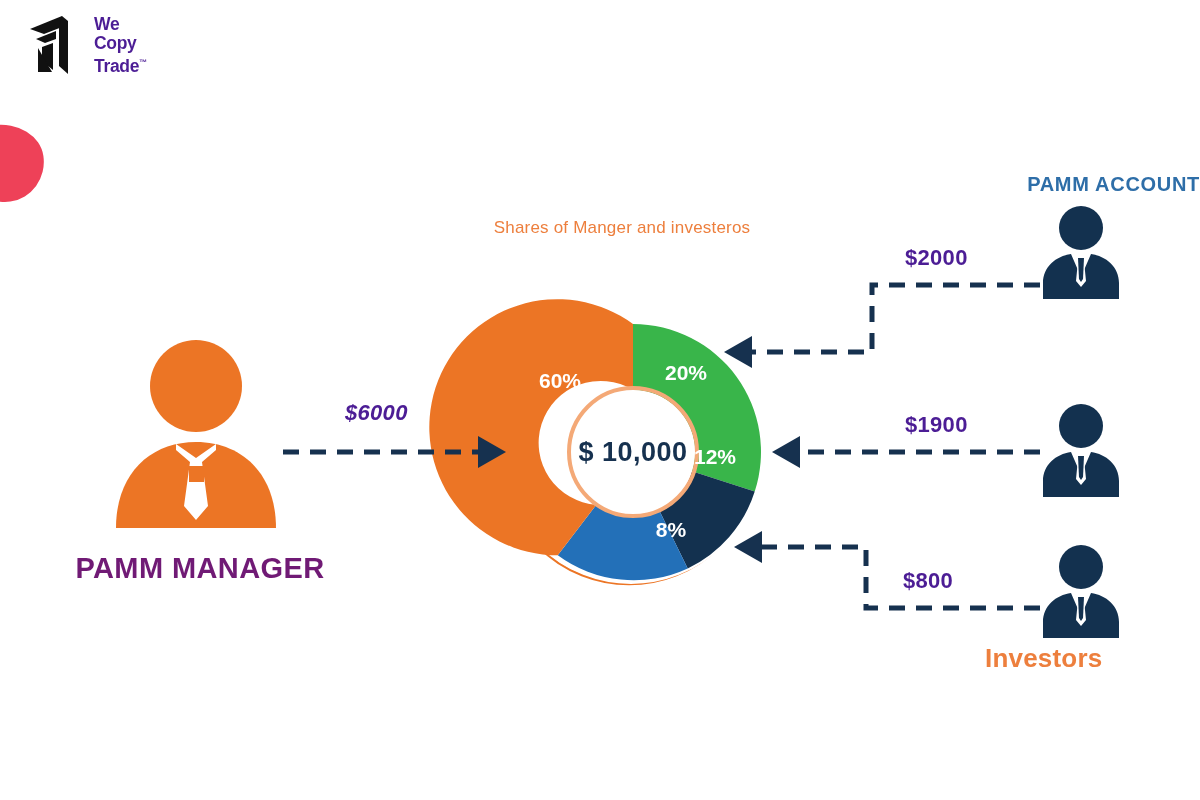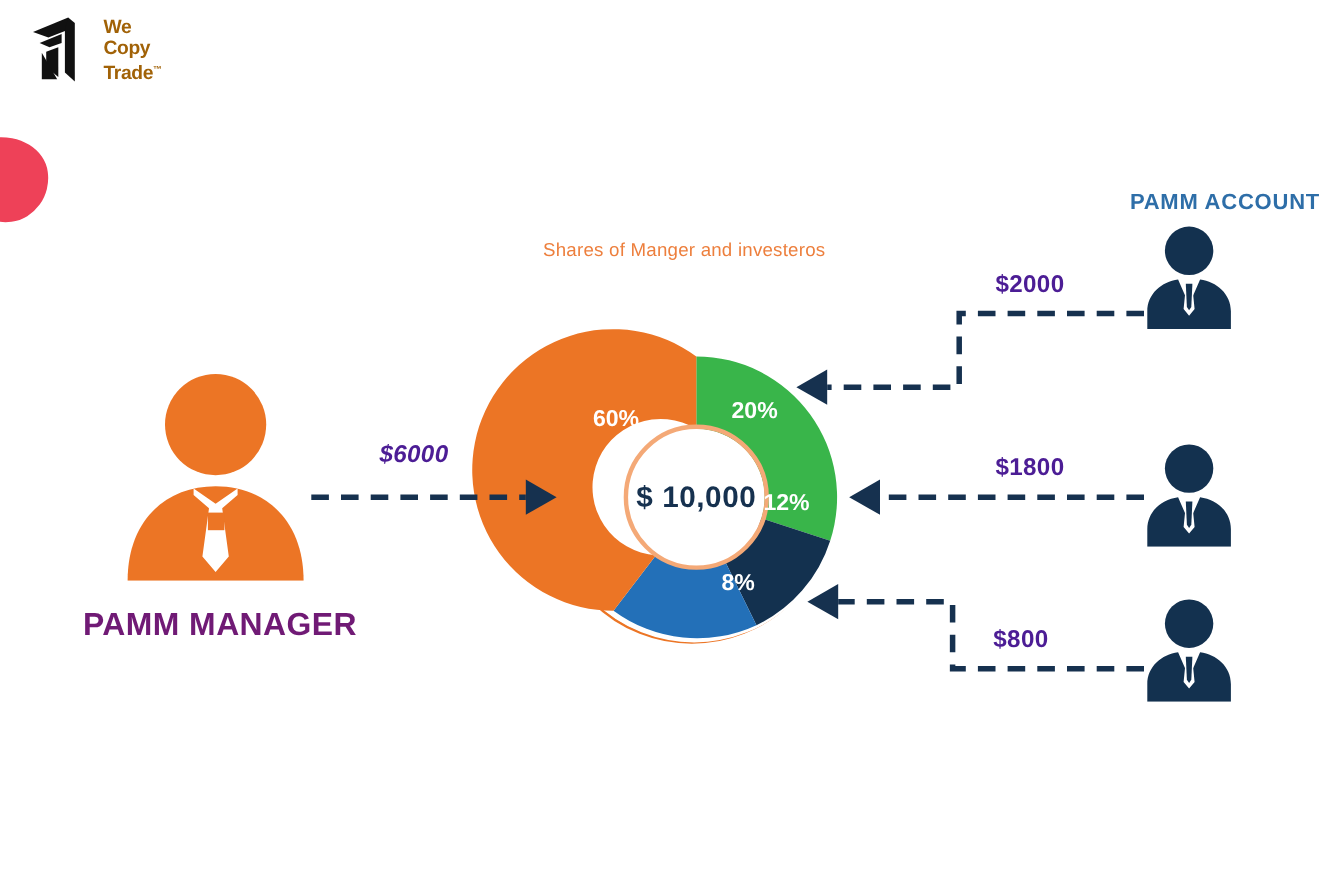--- a/index.html
+++ b/index.html
@@ -26,21 +26,21 @@
   }
 
   
   #logo {
     position: absolute;
     left: 28px; top: 14px;
     display: flex; align-items: center; gap: 10px;
   }
   #logo .mark { width: 56px; height: 62px; display: block; }
   #logo .wordmark {
-    color: #a16207;
+    color: #4c1d95;
     font-weight: bold;
     font-size: 17.5px;
     line-height: 19px;
     letter-spacing: -0.3px;
     position: relative;
     white-space: pre;
   }
   #logo .tm {
     font-size: 8px;
     vertical-align: super;
@@ -218,20 +218,21 @@
   </svg>
 
   <svg id="investor-icon-3" class="person investor-icon" viewBox="0 0 82 94">
     <circle cx="41" cy="23" r="22" fill="#13314F"></circle>
     <path d="M3 94 L3 78 C3 62 16 51 31 49 L41 72 L51 49 C66 51 79 62 79 78 L79 94 Z" fill="#13314F"></path>
     <path d="M35 48 L41 54 L47 48 L44 56 L46 76 L41 82 L36 76 L38 56 Z" fill="#FFFFFF"></path>
     <path d="M38 53 L44 53 L43 74 L41 77 L39 74 Z" fill="#13314F"></path>
   </svg>
 
   <div id="manager-label">PAMM MANAGER</div>
+  <div id="investors-label">Investors</div>
 
   <svg id="flows" viewBox="0 0 1200 800">
 
     <g>
       <path class="flow-path" d="M 283 452 L 478 452"></path>
       <polygon class="flow-head" points="478,436 506,452 478,468"></polygon>
     </g>
 
     <g>
       <path class="flow-path" d="M 1040 285 L 872 285 L 872 352 L 752 352"></path>
@@ -244,16 +245,16 @@
     </g>
 
     <g>
       <path class="flow-path" d="M 1040 608 L 866 608 L 866 547 L 762 547"></path>
       <polygon class="flow-head" points="762,531 734,547 762,563"></polygon>
     </g>
   </svg>
 
   <div class="flow-amount" id="amount-manager">$6000</div>
   <div class="flow-amount" id="amount-inv-1">$2000</div>
-  <div class="flow-amount" id="amount-inv-2">$1800</div>
+  <div class="flow-amount" id="amount-inv-2">$1900</div>
   <div class="flow-amount" id="amount-inv-3">$800</div>
 
 </div>
 
 </body></html>

